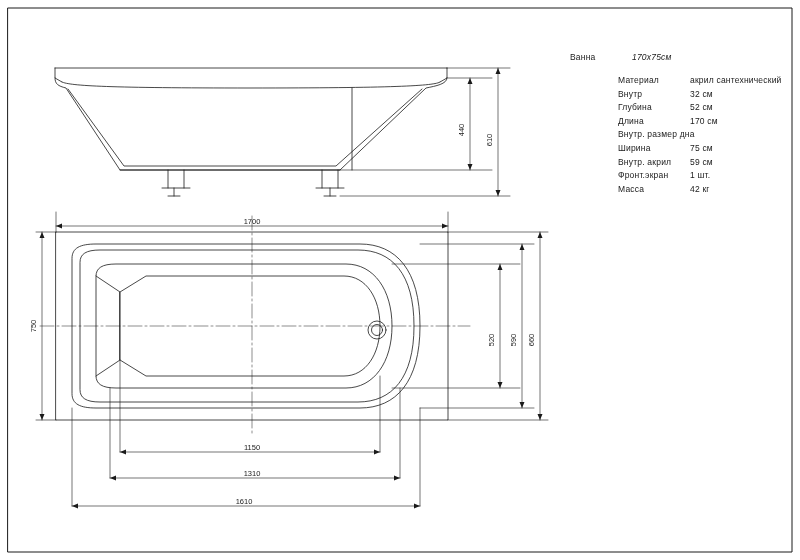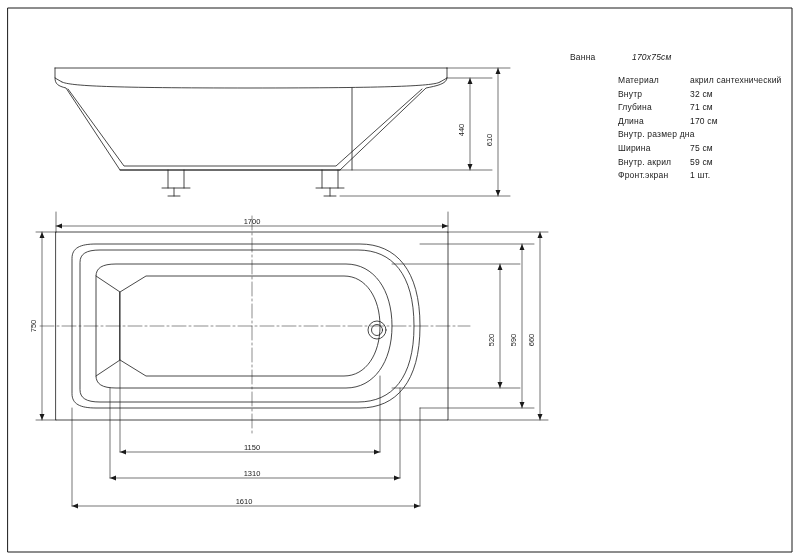--- a/index.html
+++ b/index.html
@@ -213,36 +213,40 @@
     <div class="spec-row">
       <span class="s-label">Материал</span>
       <span class="s-value">акрил сантехнический</span>
     </div>
     <div class="spec-row">
       <span class="s-label">Внутр</span>
       <span class="s-value">32 см</span>
     </div>
     <div class="spec-row">
       <span class="s-label">Глубина</span>
-      <span class="s-value">71 см</span>
+      <span class="s-value">52 см</span>
     </div>
     <div class="spec-row">
       <span class="s-label">Длина</span>
       <span class="s-value">170 см</span>
     </div>
     <div class="spec-row">
       <span class="s-label">Внутр. размер дна</span>
     </div>
     <div class="spec-row">
       <span class="s-label">Ширина</span>
       <span class="s-value">75 см</span>
     </div>
     <div class="spec-row">
       <span class="s-label">Внутр. акрил</span>
       <span class="s-value">59 см</span>
     </div>
     <div class="spec-row">
       <span class="s-label">Фронт.экран</span>
       <span class="s-value">1 шт.</span>
     </div>
+    <div class="spec-row">
+      <span class="s-label">Масса</span>
+      <span class="s-value">42 кг</span>
+    </div>
   </div>
 
 </div>
 
 </body></html>

